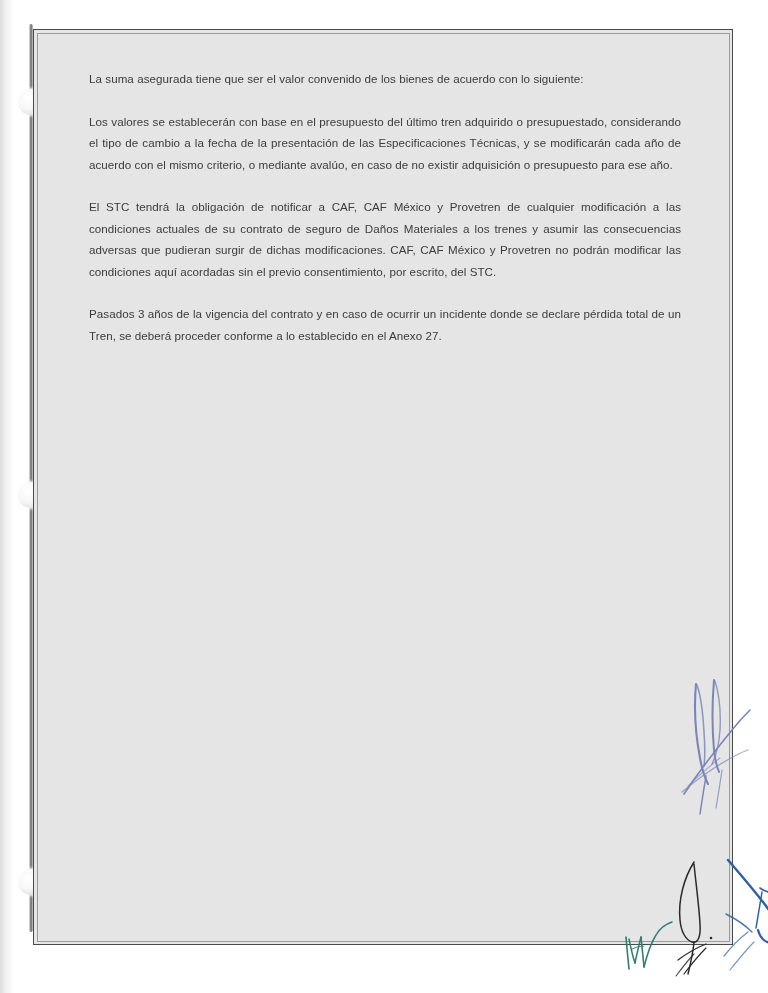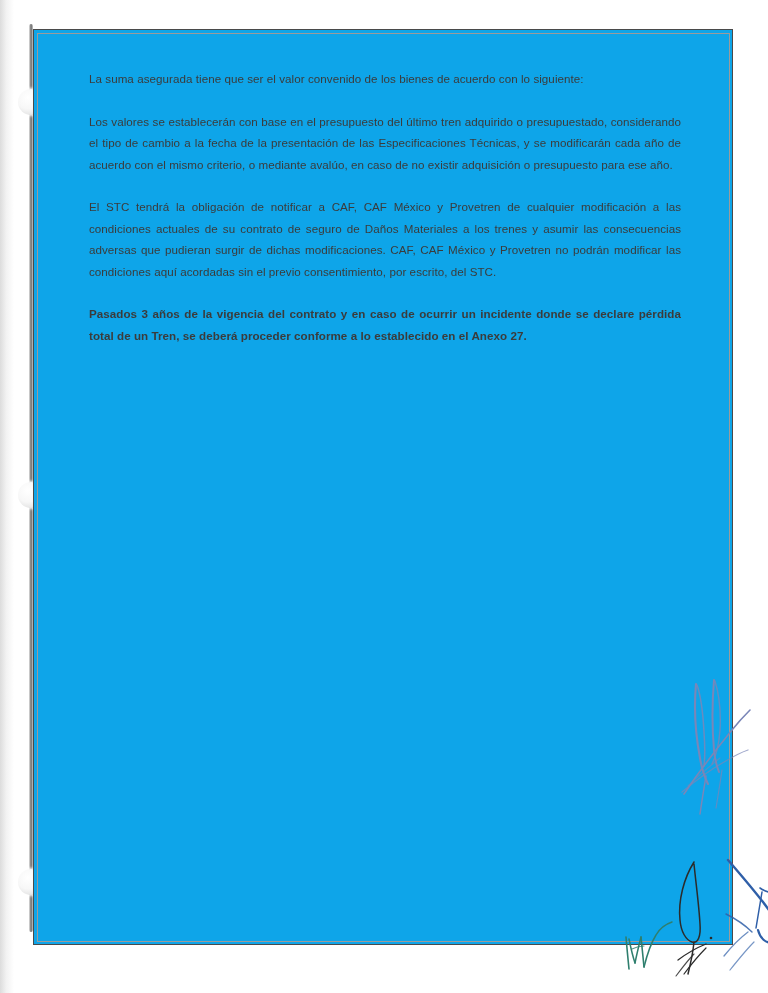--- a/index.html
+++ b/index.html
@@ -60,21 +60,21 @@
 
   
   .page-frame {
     position: absolute;
     left: 33px;
     top: 29px;
     width: 700px;
     height: 916px;
     border: 1.4px solid #4a4a4a;
     box-sizing: border-box;
-    background: #0ea5e9;
+    background: #e5e5e5;
   }
   .page-frame-inner {
     position: absolute;
     left: 2.5px;
     top: 2.5px;
     right: 2.5px;
     bottom: 2.5px;
     border: 1px solid #9b9b9b;
     box-sizing: border-box;
     pointer-events: none;
@@ -89,21 +89,21 @@
   }
   .doc-paragraph {
     margin: 0 0 21px 0;
     font-family: "Liberation Sans", sans-serif;
     font-size: 11.6px;
     line-height: 21.5px;
     color: #3b3b3b;
     text-align: justify;
     letter-spacing: 0.005em;
   }
-  .doc-paragraph:last-child { margin-bottom: 0; font-weight: bold; }
+  .doc-paragraph:last-child { margin-bottom: 0; }
   .doc-paragraph.no-justify { text-align: left; }
 
   
   .signature-layer {
     position: absolute;
     inset: 0;
     pointer-events: none;
   }
   .signature {
     position: absolute;

